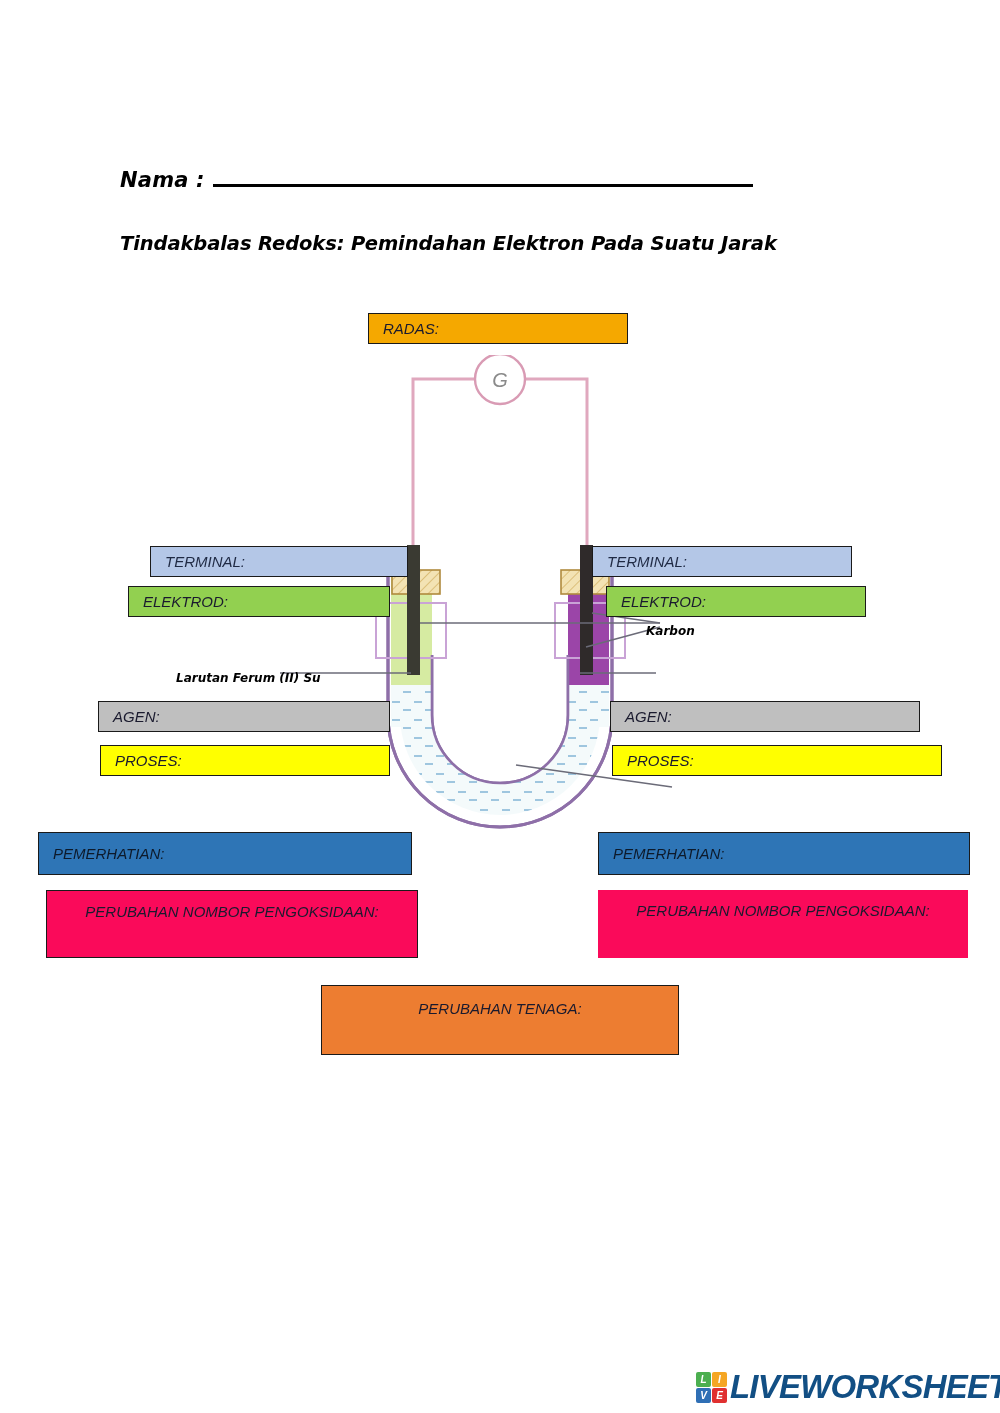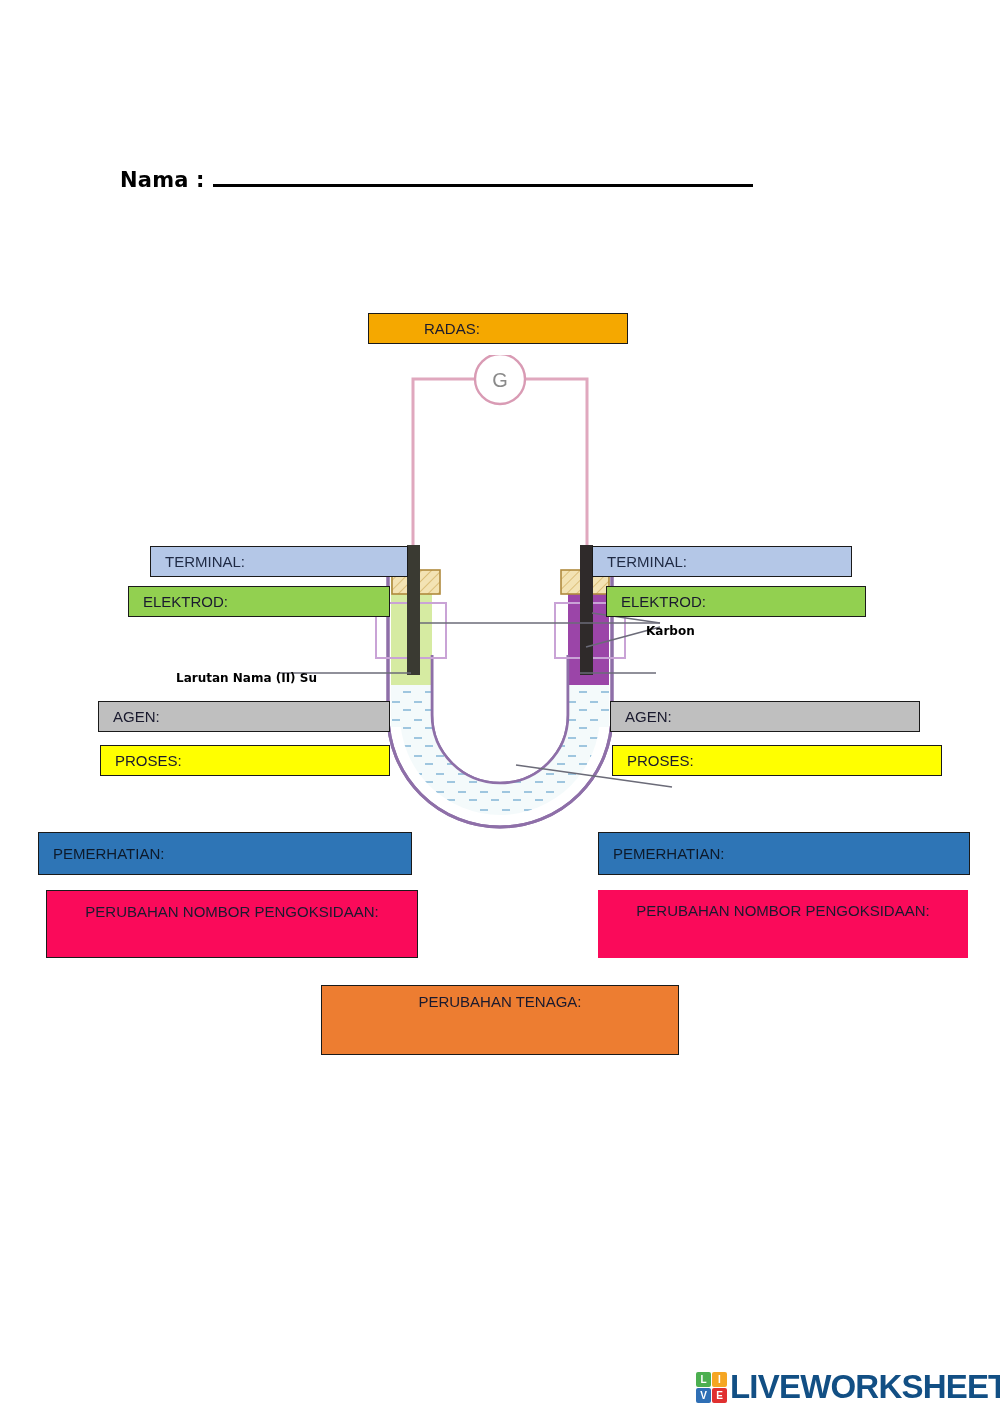--- a/index.html
+++ b/index.html
@@ -14,20 +14,21 @@
     font-family: "Liberation Sans", sans-serif;
     overflow: hidden;
   }
 
   .page {
     position: absolute;
     left: 0; top: 0;
     width: 1000px;
     height: 1040px;
     background: #ffffff;
+    font-style: italic;
   }
 
   
   .nama-row {
     position: absolute;
     left: 120px;
     top: 168px;
     display: flex;
     align-items: baseline;
     font-family: "DejaVu Sans", sans-serif;
@@ -128,20 +129,21 @@
 </head>
 <body>
 
 <div class="page">
 
   <div class="nama-row">
     <span class="nama-label">Nama :</span>
     <span class="nama-blank"></span>
   </div>
 
+  <div class="worksheet-title">Tindakbalas Redoks: Pemindahan Elektron Pada Suatu Jarak</div>
 
   <div class="diagram">
     <svg width="440" height="480" viewBox="0 0 440 480" xmlns="http://www.w3.org/2000/svg">
       <defs>
         <pattern id="hatch" width="7" height="7" patternTransform="rotate(45)" patternUnits="userSpaceOnUse">
           <rect width="7" height="7" fill="#F3E3B4"></rect>
           <line x1="0" y1="0" x2="0" y2="7" stroke="#C9A24A" stroke-width="1.1"></line>
         </pattern>
         <pattern id="dilute" width="22" height="18" patternUnits="userSpaceOnUse">
           <rect width="22" height="18" fill="#F4FAFB"></rect>
@@ -201,24 +203,24 @@
         <path d="M376 318 L300 318"></path>
 
         <path d="M392 432 L236 410"></path>
 
         <path d="M-170 405 L110 405"></path>
       </g>
     </svg>
   </div>
 
   <div class="ptr-label" style="left:646px; top:624px;">Karbon</div>
-  <div class="ptr-label" style="left:176px; top:671px;">Larutan Nama (II) Su</div>
+  <div class="ptr-label" style="left:176px; top:671px;">Larutan Ferum (II) Su</div>
 
   <div class="box center bordered" style="left:368px; top:313px; width:260px; height:31px; background:#F5A800;">
-    <span style="align-self:center; margin-right:auto;margin-left:41px;">RADAS:</span>
+    <span style="align-self:center; margin-right:auto;">RADAS:</span>
   </div>
 
   <div class="box bordered" style="left:150px; top:546px; width:258px; height:31px; background:#B4C7E7; color:#1F2A44;">
     <span style="align-self:center;">TERMINAL:</span>
   </div>
 
   <div class="box bordered" style="left:592px; top:546px; width:260px; height:31px; background:#B4C7E7; color:#1F2A44;">
     <span style="align-self:center;">TERMINAL:</span>
   </div>
 
@@ -256,21 +258,21 @@
   </div>
 
   <div class="box bordered" style="left:46px; top:890px; width:372px; height:68px; background:#FA0A5A; padding-top:12px; justify-content:center;">
     <span>PERUBAHAN NOMBOR PENGOKSIDAAN:</span>
   </div>
 
   <div class="box" style="left:598px; top:890px; width:370px; height:68px; background:#FA0A5A; padding-top:12px; justify-content:center;">
     <span>PERUBAHAN NOMBOR PENGOKSIDAAN:</span>
   </div>
 
-  <div class="box bordered" style="left:321px; top:985px; width:358px; height:70px; background:#ED7D31; padding-top:7px; justify-content:center;">
+  <div class="box bordered" style="left:321px; top:985px; width:358px; height:70px; background:#ED7D31; padding-top:14px; justify-content:center;">
     <span>PERUBAHAN TENAGA:</span>
   </div>
 
   <div class="lw-logo">
     <div class="lw-tiles">
       <div class="lw-tile" style="background: rgb(76, 175, 80);">L</div>
       <div class="lw-tile" style="background: rgb(245, 166, 35);">I</div>
       <div class="lw-tile" style="background: rgb(47, 111, 181);">V</div>
       <div class="lw-tile" style="background: rgb(224, 48, 48);">E</div>
     </div>

